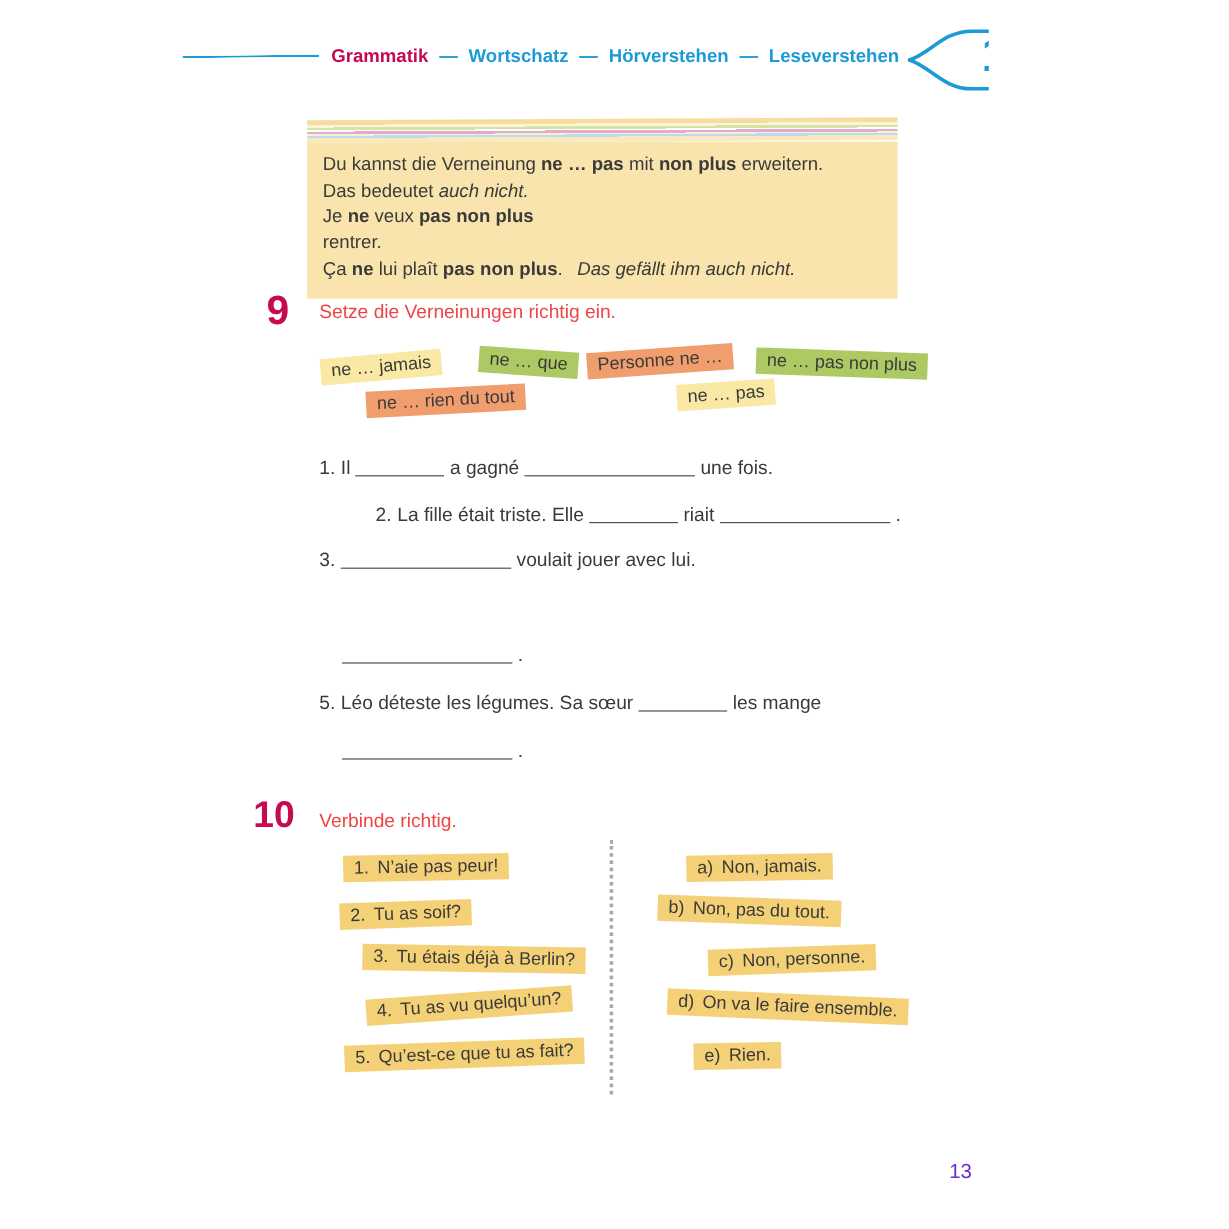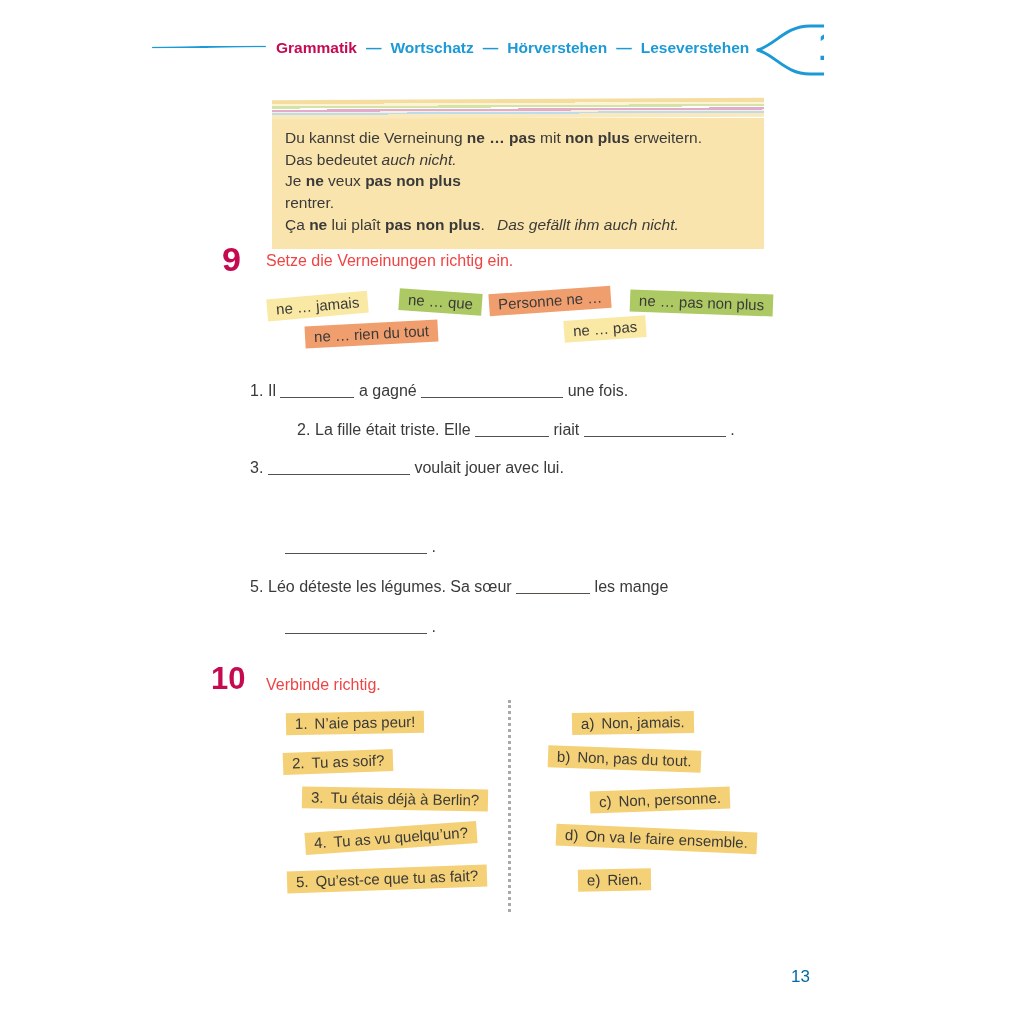--- a/index.html
+++ b/index.html
@@ -8,21 +8,21 @@
 
   
   .hdr-line { position:absolute; left:152px; top:46px; width:114px; border-top:2.5px solid #1c9ad6; border-radius:2px; transform:rotate(-0.6deg); }
   .nav { position:absolute; left:276px; top:39px; display:flex; align-items:center; gap:9px; font-size:15.5px; font-weight:bold; color:#1c9ad6; white-space:nowrap; }
   .nav .tab-red { color:#c60a52; }
   .nav .dash { color:#1c9ad6; font-weight:bold; }
   .bracket { position:absolute; left:752px; top:18px; }
   .chapter-num { position:absolute; left:818px; top:24px; font-size:40px; font-weight:bold; color:#1c9ad6; }
 
   
-  .infobox { position:absolute; left:272px; top:99px; width:492px; }
+  .infobox { position:absolute; left:256px; top:99px; width:492px; }
   .stripes { height:19px; transform:rotate(-0.3deg); background:linear-gradient(180deg,
       #f4dd9e 0% 20%, #fdf3d6 20% 32%, #d4e3a6 32% 44%, #ffffff 44% 50%,
       #e3abc9 50% 62%, #f8efda 62% 68%, #bcdcee 68% 78%, #fae9bc 78% 100%); }
   .box-body { background:#fae4ae; padding:9px 13px 14px 13px; font-size:15.5px; line-height:1.4; }
   .box-body b { color:#3a3a39; }
   .grn { color:#33a12e; font-weight:bold; }
   .examples { margin-top:0; }
   .ex-row { display:flex; }
   .ex-fr { width:212px; flex:none; }
   .ex-de { font-style:italic; }
@@ -35,31 +35,31 @@
 
   
   .tile { position:absolute; padding:2px 9px 3px 9px; font-size:15px; color:#3a3a39; white-space:nowrap; }
   .tile.yellow { background:#f9e9a4; }
   .tile.green  { background:#adc963; }
   .tile.orange { background:#f09e6e; }
   .tile.gold   { background:#f4d077; }
   .tile .t-num { margin-right:7px; }
 
   
-  .sentence { position:absolute; left:250px; font-size:16px; color:#3a3a39; white-space:nowrap; }
+  .sentence { position:absolute; left:266px; font-size:16px; color:#3a3a39; white-space:nowrap; }
   .sentence .s-num { display:inline-block; width:18px; }
   .blank { display:inline-block; border-bottom:1.5px solid #55504c; height:15px; vertical-align:-2px; }
   .blank.short { width:74px; }
   .blank.long  { width:142px; }
   .cont { left:285px; }
 
   
   .dotline { position:absolute; left:508px; top:700px; height:212px; width:0; border-left:3px dotted #a9a9a9; }
 
-  .page-num { position:absolute; left:791px; top:967px; font-size:17px; color:#0369a1; }
+  .page-num { position:absolute; left:791px; top:967px; font-size:17px; color:#6d28d9; }
 </style>
 </head>
 <body>
 
 <div class="page">
 
   <div class="hdr-line"></div>
   <div class="nav">
     <span class="tab-red">Grammatik</span>
     <span class="dash">—</span>

